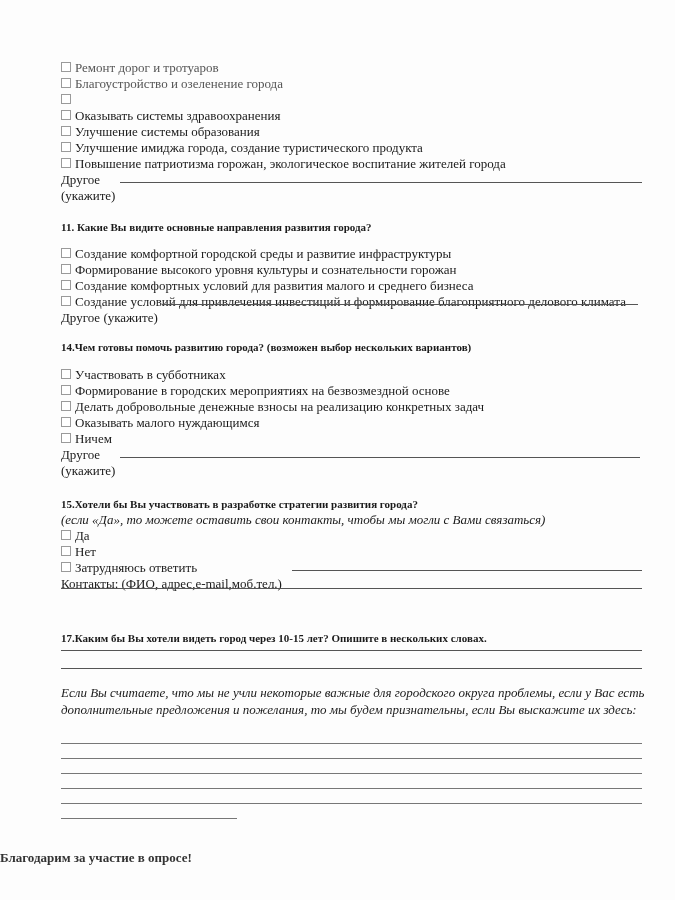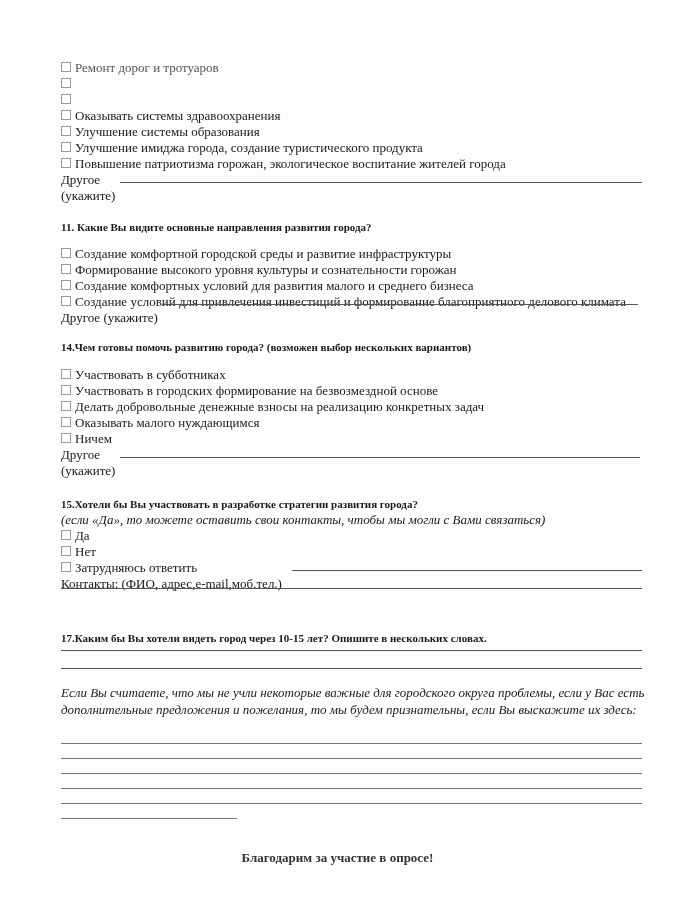--- a/index.html
+++ b/index.html
@@ -6,48 +6,48 @@
   body {
     width: 675px; height: 900px; background: #fdfdfd; position: relative; overflow: hidden;
     font-family: "Liberation Serif", serif; color: #1a1a1a; font-size: 13px;
   }
   .line { position: absolute; left: 61px; white-space: nowrap; line-height: 16px; margin-top: 20px; }
   .opt .box { display: inline-block; width: 8px; height: 8px; border: 1px solid #9a9a9a; margin-right: 4px; vertical-align: 0px; background: #fff; }
   .q { font-weight: bold; font-size: 11px; }
   .note { font-style: italic; }
   .rule { position: absolute; height: 1px; background: #555; }
   .faded { color: #555; }
-  .thanks { position: absolute; left: 0; width: 675px; text-align: center; top: 850px; font-weight: bold; font-size: 13px; color: #333; }
+  .thanks { position: absolute; left: 0; width: 675px; top: 850px; font-weight: bold; font-size: 13px; color: #333; }
   .para { position: absolute; left: 61px; width: 590px; line-height: 17px; font-style: italic; }
 </style>
 </head>
 <body>
 
 <div class="line opt faded" style="top:40px"><span class="box"></span><span>Ремонт дорог и тротуаров</span></div>
-<div class="line opt faded" style="top:56px"><span class="box"></span></div>
+<div class="line opt faded" style="top:56px"><span class="box"></span><span>Благоустройство и озеленение города</span></div>
 <div class="line opt" style="top:72px"><span class="box"></span></div>
 <div class="line opt" style="top:88px"><span class="box"></span><span>Оказывать системы здравоохранения</span></div>
 <div class="line opt" style="top:104px"><span class="box"></span><span>Улучшение системы образования</span></div>
 <div class="line opt" style="top:120px"><span class="box"></span><span>Улучшение имиджа города, создание туристического продукта</span></div>
 <div class="line opt" style="top:136px"><span class="box"></span><span>Повышение патриотизма горожан, экологическое воспитание жителей города</span></div>
 <div class="line" style="top:152px">Другое</div>
 <div class="line" style="top:168px"><span>(укажите)</span></div>
 <div class="rule" style="top:182px; left:120px; width:522px;"></div>
 
 <div class="line q" style="top:199px">11. Какие Вы видите основные направления развития города?</div>
 <div class="line opt" style="top:226px"><span class="box"></span><span>Создание комфортной городской среды и развитие инфраструктуры</span></div>
 <div class="line opt" style="top:242px"><span class="box"></span><span>Формирование высокого уровня культуры и сознательности горожан</span></div>
 <div class="line opt" style="top:258px"><span class="box"></span><span>Создание комфортных условий для развития малого и среднего бизнеса</span></div>
 <div class="line opt" style="top:274px"><span class="box"></span><span>Создание условий для привлечения инвестиций и формирование благоприятного делового климата</span></div>
 <div class="line" style="top:290px">Другое (укажите)</div>
 <div class="rule" style="top:304px; left:162px; width:476px;"></div>
 
 <div class="line q" style="top:319px">14.Чем готовы помочь развитию города? (возможен выбор нескольких вариантов)</div>
 <div class="line opt" style="top:347px"><span class="box"></span><span>Участвовать в субботниках</span></div>
-<div class="line opt" style="top:363px"><span class="box"></span><span>Участвовать в городских формирование на безвозмездной основе</span></div>
+<div class="line opt" style="top:363px"><span class="box"></span><span>Формирование в городских мероприятиях на безвозмездной основе</span></div>
 <div class="line opt" style="top:379px"><span class="box"></span><span>Делать добровольные денежные взносы на реализацию конкретных задач</span></div>
 <div class="line opt" style="top:395px"><span class="box"></span><span>Оказывать малого нуждающимся</span></div>
 <div class="line opt" style="top:411px"><span class="box"></span><span>Ничем</span></div>
 <div class="line" style="top:427px">Другое</div>
 <div class="line" style="top:443px"><span>(укажите)</span></div>
 <div class="rule" style="top:457px; left:120px; width:520px;"></div>
 
 <div class="line q" style="top:476px">15.Хотели бы Вы участвовать в разработке стратегии развития города?</div>
 <div class="line note" style="top:492px">(если «Да», то можете оставить свои контакты, чтобы мы могли с Вами связаться)</div>
 <div class="line opt" style="top:508px"><span class="box"></span><span>Да</span></div>

